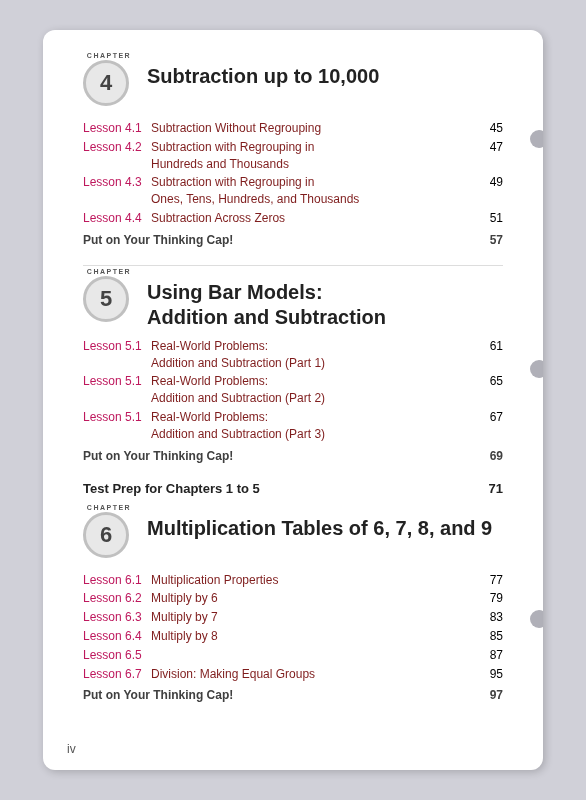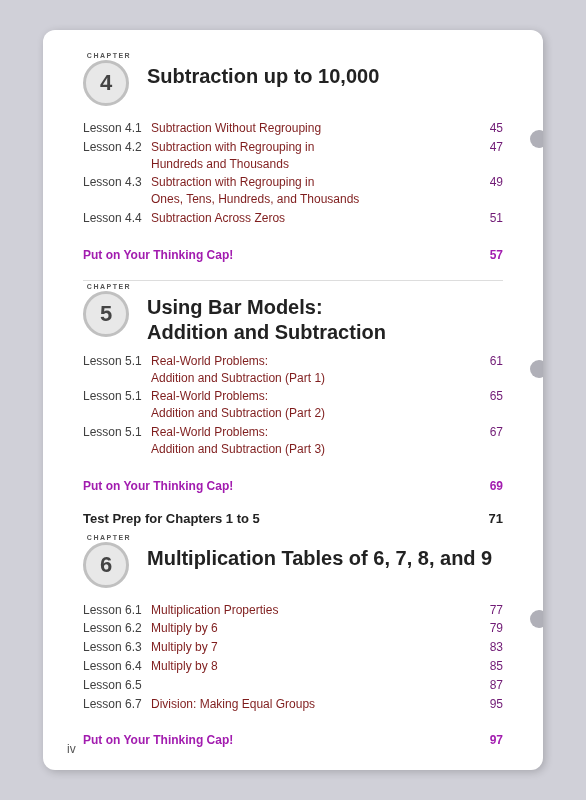--- a/index.html
+++ b/index.html
@@ -112,43 +112,43 @@
 
     .lesson-left {
       display: flex;
       align-items: flex-start;
       flex: 1;
     }
 
     .lesson-num {
       min-width: 68px;
       font-size: 12px;
-      color: #404040;
+      color: #be185d;
       flex-shrink: 0;
     }
 
     .lesson-desc {
       font-size: 12px;
       color: #7f1d1d;
       flex: 1;
     }
 
     .lesson-page {
       font-size: 12px;
-      color: #701a75;
+      color: #000000;
       min-width: 24px;
       text-align: right;
       padding-left: 6px;
     }
 
     .thinking-cap {
       font-size: 12px;
       font-weight: bold;
-      color: #a21caf;
-      margin-top: 21px;
+      color: #404040;
+      margin-top: 6px;
       display: flex;
       justify-content: space-between;
     }
 
     .test-prep {
       font-size: 13px;
       font-weight: bold;
       color: #222;
       display: flex;
       justify-content: space-between;

